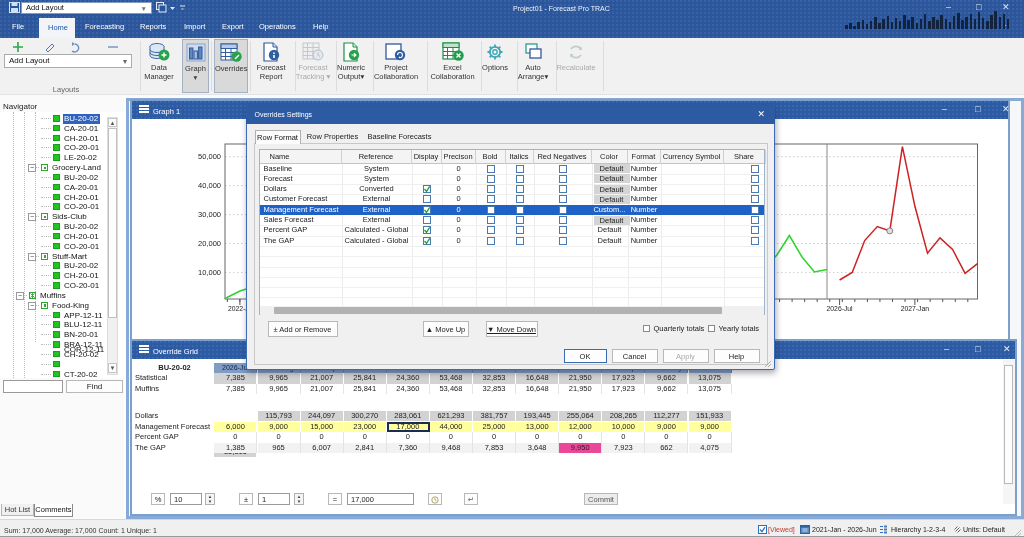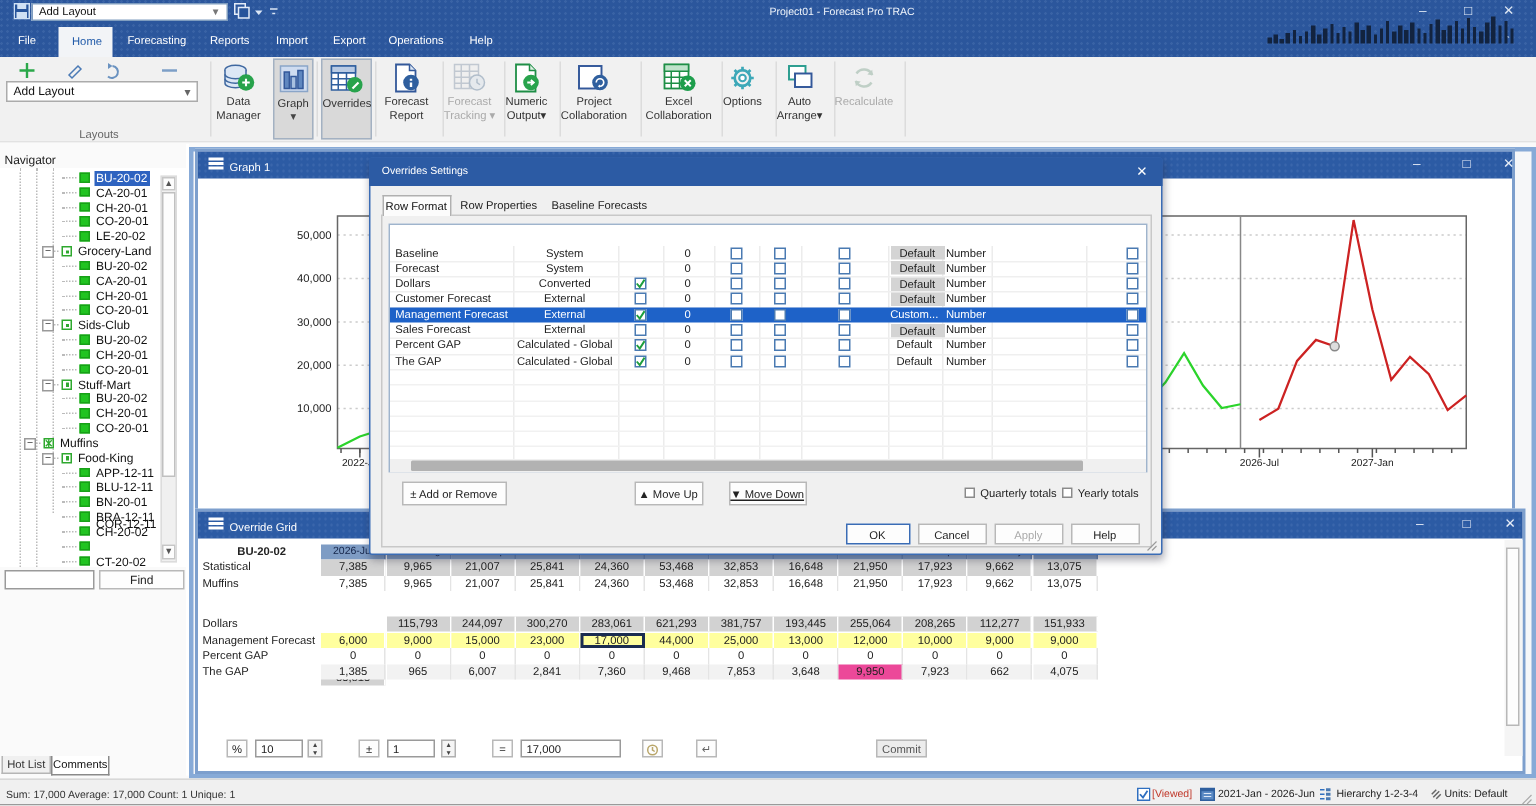--- a/index.html
+++ b/index.html
@@ -590,20 +590,33 @@
     <div id="dlgroot">
         <div style="position: absolute; left: 245.5px; top: 9.5px; width: 529px; height: 265px; background: rgb(240, 240, 240); border: 1px solid rgb(58, 108, 181); border-radius: 2px; box-shadow: rgba(40, 40, 60, 0.4) 1px 3px 6px;">
           <div class="abs" style="left: -1px; top: -1px; width: 529px; height: 19px; background: rgb(44, 91, 164); border-radius: 2px 2px 0px 0px;"></div>
           <div class="abs" style="left: 8px; top: 5.5px; color: rgb(255, 255, 255); font-size: 7px;">Overrides Settings</div>
           <div class="abs" style="left: 511px; top: 4px; color: rgb(255, 255, 255); font-size: 9px; line-height: 9px;">✕</div>
           <div class="abs" style="left: 8px; top: 24px; width: 46px; height: 14px; background: rgb(252, 252, 252); border-top: 1px solid rgb(176, 176, 176); border-right: 1px solid rgb(176, 176, 176); border-left: 1px solid rgb(176, 176, 176); border-image: initial; border-bottom: none; font-size: 7.5px; white-space: nowrap; text-align: center; line-height: 13px; color: rgb(17, 17, 17); z-index: 2;">Row Format</div>
           <div class="abs" style="left: 57px; top: 25px; width: 58px; height: 13px; font-size: 7.5px; white-space: nowrap; text-align: center; line-height: 12px; color: rgb(34, 34, 34);">Row Properties</div>
           <div class="abs" style="left: 118px; top: 25px; width: 70px; height: 13px; font-size: 7.5px; white-space: nowrap; text-align: center; line-height: 12px; color: rgb(34, 34, 34);">Baseline Forecasts</div>
           <div class="abs" style="left: 7px; top: 37.5px; width: 514px; height: 222px; border: 1px solid rgb(200, 200, 200); background: rgb(240, 240, 240);"></div>
           <div class="abs" style="left: 12px; top: 43px; width: 506px; height: 166px; background: rgb(255, 255, 255); border: 1px solid rgb(159, 180, 204);">
+            <div class="abs" style="left: 0px; top: 0px; width: 504px; height: 14px; background: rgb(244, 244, 244); border-bottom: 1px solid rgb(196, 196, 196);">
+              <div class="abs" style="left: 0px; top: 0px; width: 82px; height: 14px; border-right: 1px solid rgb(208, 208, 208); font-size: 7.5px; line-height: 13px; text-align: left; padding-left: 10px; color: rgb(34, 34, 34); overflow: hidden;">Name</div>
+              <div class="abs" style="left: 82px; top: 0px; width: 70px; height: 14px; border-right: 1px solid rgb(208, 208, 208); font-size: 7.5px; line-height: 13px; text-align: center; color: rgb(34, 34, 34); overflow: hidden;">Reference</div>
+              <div class="abs" style="left: 152px; top: 0px; width: 30px; height: 14px; border-right: 1px solid rgb(208, 208, 208); font-size: 7.5px; line-height: 13px; text-align: center; color: rgb(34, 34, 34); overflow: hidden;">Display</div>
+              <div class="abs" style="left: 182px; top: 0px; width: 34px; height: 14px; border-right: 1px solid rgb(208, 208, 208); font-size: 7.5px; line-height: 13px; text-align: center; color: rgb(34, 34, 34); overflow: hidden;">Precison</div>
+              <div class="abs" style="left: 216px; top: 0px; width: 30px; height: 14px; border-right: 1px solid rgb(208, 208, 208); font-size: 7.5px; line-height: 13px; text-align: center; color: rgb(34, 34, 34); overflow: hidden;">Bold</div>
+              <div class="abs" style="left: 246px; top: 0px; width: 28px; height: 14px; border-right: 1px solid rgb(208, 208, 208); font-size: 7.5px; line-height: 13px; text-align: center; color: rgb(34, 34, 34); overflow: hidden;">Italics</div>
+              <div class="abs" style="left: 274px; top: 0px; width: 58px; height: 14px; border-right: 1px solid rgb(208, 208, 208); font-size: 7.5px; line-height: 13px; text-align: center; color: rgb(34, 34, 34); overflow: hidden;">Red Negatives</div>
+              <div class="abs" style="left: 332px; top: 0px; width: 36px; height: 14px; border-right: 1px solid rgb(208, 208, 208); font-size: 7.5px; line-height: 13px; text-align: center; color: rgb(34, 34, 34); overflow: hidden;">Color</div>
+              <div class="abs" style="left: 368px; top: 0px; width: 33px; height: 14px; border-right: 1px solid rgb(208, 208, 208); font-size: 7.5px; line-height: 13px; text-align: center; color: rgb(34, 34, 34); overflow: hidden;">Format</div>
+              <div class="abs" style="left: 401px; top: 0px; width: 63px; height: 14px; border-right: 1px solid rgb(208, 208, 208); font-size: 7.5px; line-height: 13px; text-align: center; color: rgb(34, 34, 34); overflow: hidden;">Currency Symbol</div>
+              <div class="abs" style="left: 464px; top: 0px; width: 42px; height: 14px; border-right: 1px solid rgb(208, 208, 208); font-size: 7.5px; line-height: 13px; text-align: center; color: rgb(34, 34, 34); overflow: hidden;">Share</div>
+            </div>
             <div class="abs" style="left: 82px; top: 14px; width: 1px; height: 142px; background: rgb(236, 236, 236);"></div>
             <div class="abs" style="left: 152px; top: 14px; width: 1px; height: 142px; background: rgb(236, 236, 236);"></div>
             <div class="abs" style="left: 182px; top: 14px; width: 1px; height: 142px; background: rgb(236, 236, 236);"></div>
             <div class="abs" style="left: 216px; top: 14px; width: 1px; height: 142px; background: rgb(236, 236, 236);"></div>
             <div class="abs" style="left: 246px; top: 14px; width: 1px; height: 142px; background: rgb(236, 236, 236);"></div>
             <div class="abs" style="left: 274px; top: 14px; width: 1px; height: 142px; background: rgb(236, 236, 236);"></div>
             <div class="abs" style="left: 332px; top: 14px; width: 1px; height: 142px; background: rgb(236, 236, 236);"></div>
             <div class="abs" style="left: 368px; top: 14px; width: 1px; height: 142px; background: rgb(236, 236, 236);"></div>
             <div class="abs" style="left: 401px; top: 14px; width: 1px; height: 142px; background: rgb(236, 236, 236);"></div>
             <div class="abs" style="left: 464px; top: 14px; width: 1px; height: 142px; background: rgb(236, 236, 236);"></div>

